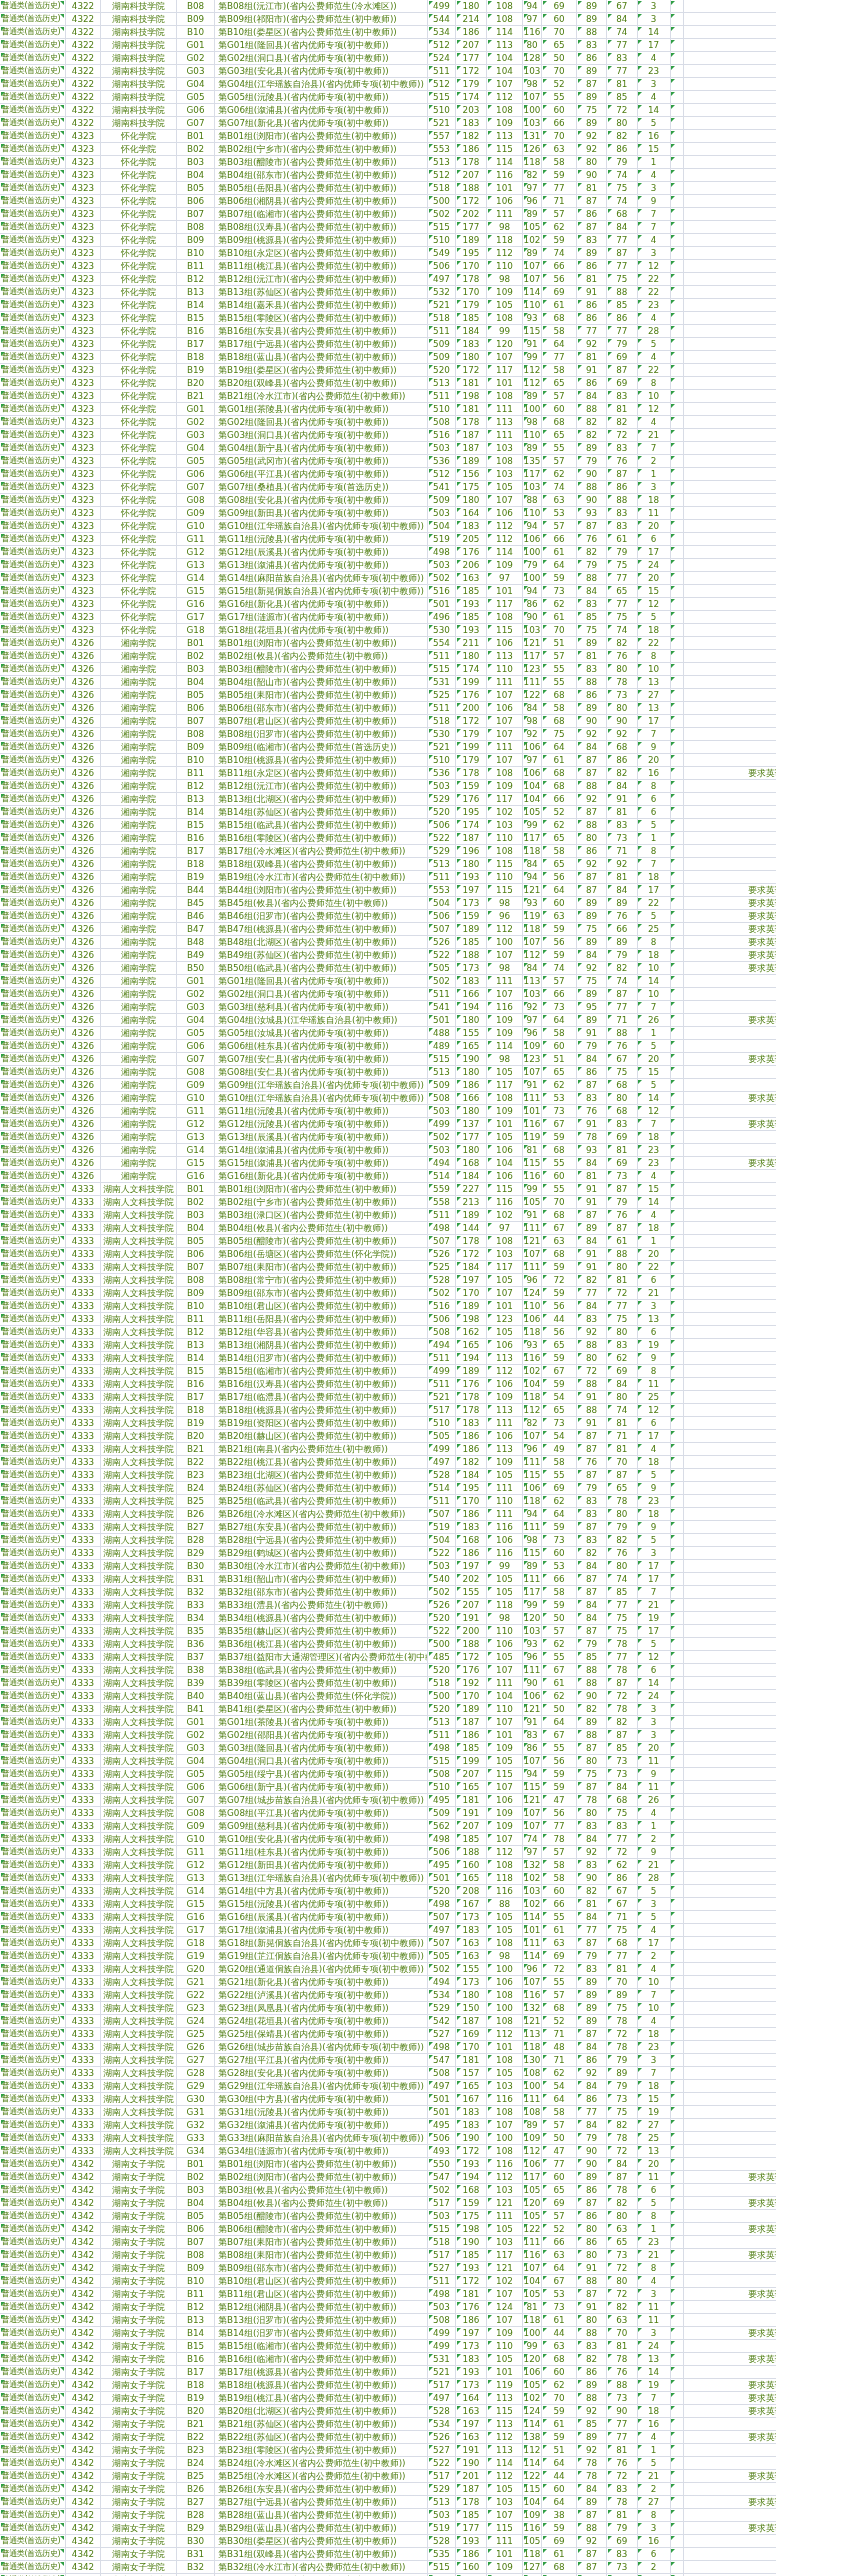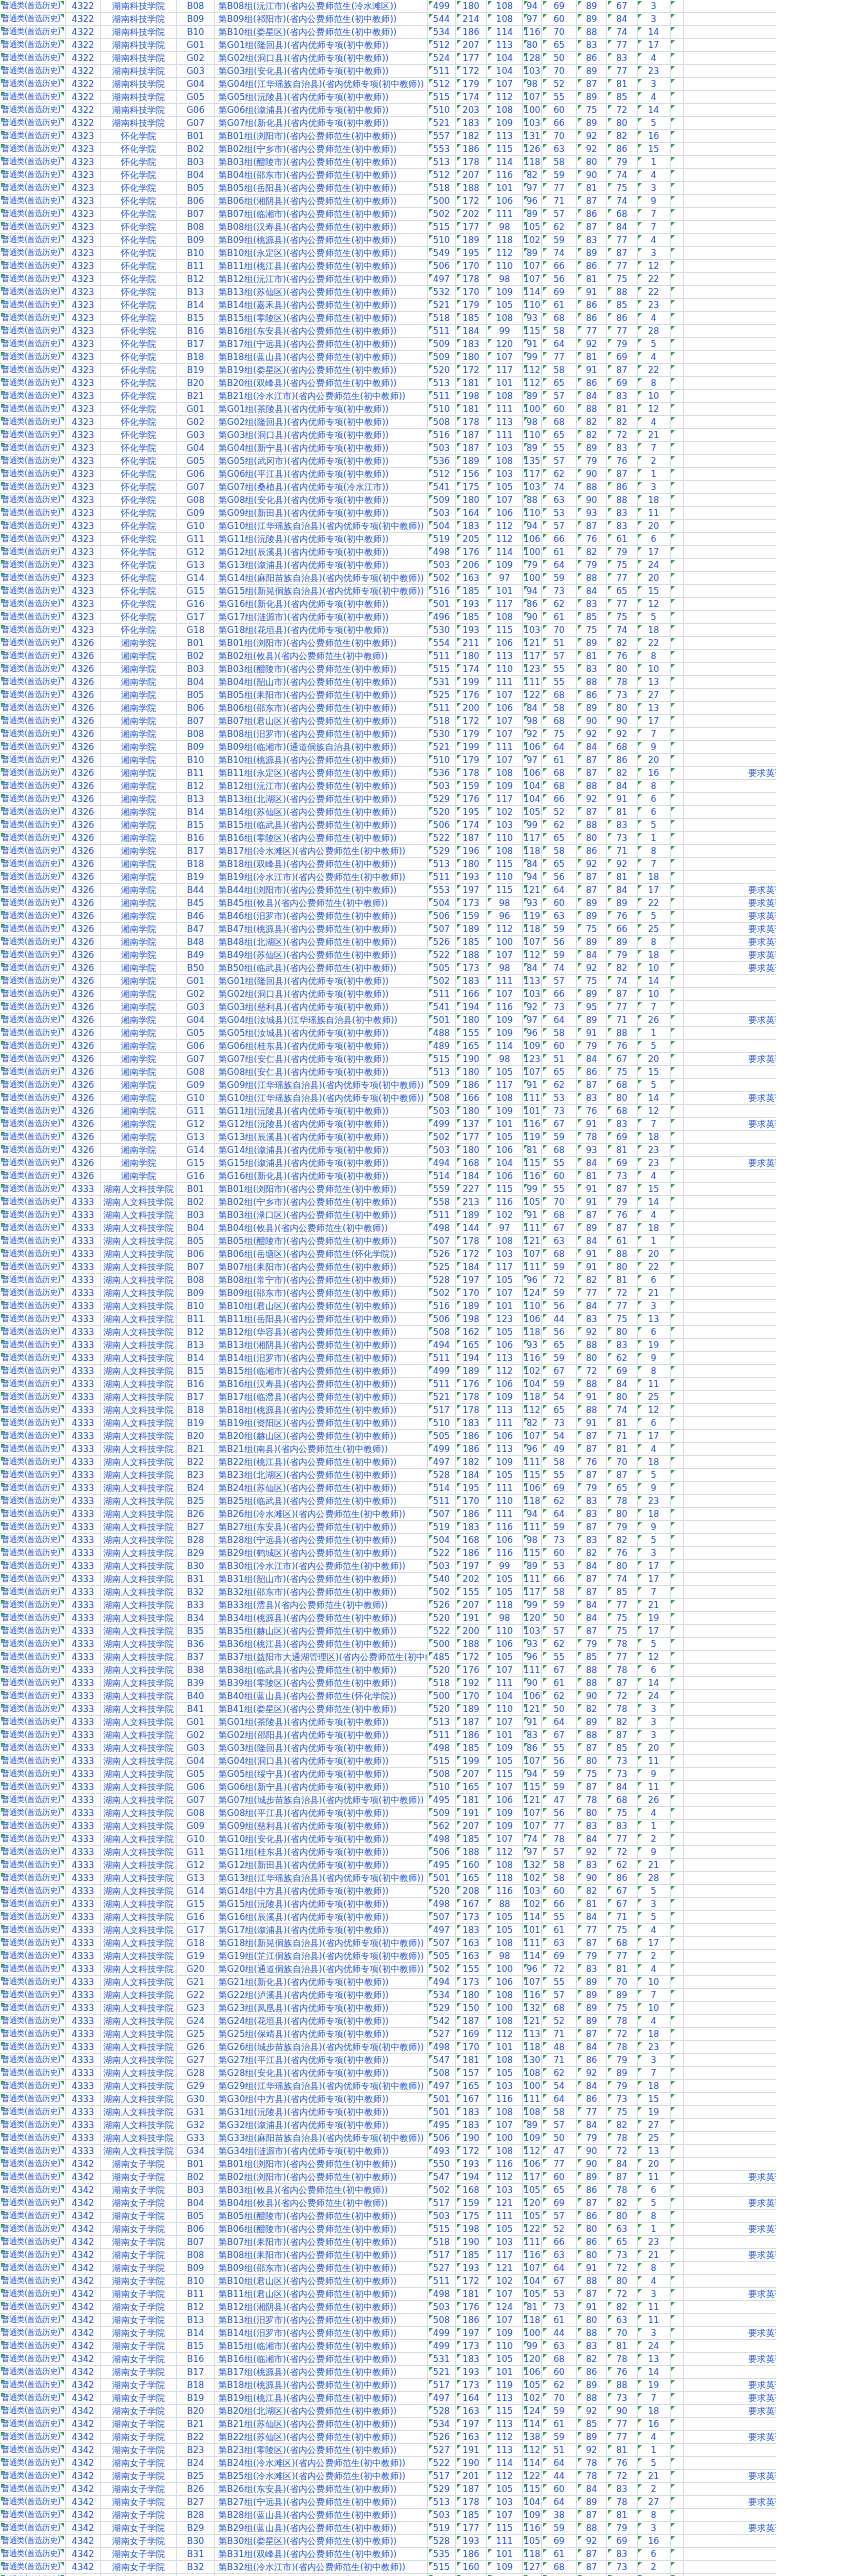--- a/index.html
+++ b/index.html
@@ -3,21 +3,21 @@
 <meta charset="utf-8">
 <style>
   html,body{margin:0;padding:0;background:#ffffff;}
   #sheet{
     position:relative;
     width:776px;
     height:2576px;
     overflow:hidden;
     background:#ffffff;
     font-family:"DejaVu Sans", sans-serif;
-    color:#1d4ed8;
+    color:#4d7c0f;
     cursor:cell;
   }
   .row{
     display:grid;
     grid-template-columns:66px 35px 76px 38px 213px 28px 31px 36px 19px 35px 30px 30.5px 33px 13.7px 182px;
     height:13px;
     box-sizing:border-box;
     border-bottom:0.8px solid #d8dce6;
     background:#ffffff;
   }
@@ -756,21 +756,21 @@
       <div class="cell cn">
         <span class="tri"></span>
       </div>
       <div class="cell cr"></div>
     </div>
     <div class="row">
       <div class="cell ca"><span class="tri"></span><span class="trr"></span>普通类(首选历史)</div>
       <div class="cell cb">4323</div>
       <div class="cell cc">怀化学院</div>
       <div class="cell cd">G07</div>
-      <div class="cell ce">第G07组(桑植县)(省内优师专项(冷水江市))</div>
+      <div class="cell ce">第G07组(桑植县)(省内优师专项(首选历史))</div>
       <div class="cell cn"><span class="tri"></span>541</div>
       <div class="cell cn"><span class="tri"></span>175</div>
       <div class="cell cn"><span class="tri"></span>105</div>
       <div class="cell cn"><span class="tri"></span>103</div>
       <div class="cell cn"><span class="tri"></span>74</div>
       <div class="cell cn"><span class="tri"></span>88</div>
       <div class="cell cn"><span class="tri"></span>86</div>
       <div class="cell cn"><span class="tri"></span>3</div>
       <div class="cell cn">
         <span class="tri"></span>
@@ -1136,21 +1136,21 @@
       <div class="cell cn">
         <span class="tri"></span>
       </div>
       <div class="cell cr"></div>
     </div>
     <div class="row">
       <div class="cell ca"><span class="tri"></span><span class="trr"></span>普通类(首选历史)</div>
       <div class="cell cb">4326</div>
       <div class="cell cc">湘南学院</div>
       <div class="cell cd">B09</div>
-      <div class="cell ce">第B09组(临湘市)(通道侗族自治县(初中教师))</div>
+      <div class="cell ce">第B09组(临湘市)(省内公费师范生(首选历史))</div>
       <div class="cell cn"><span class="tri"></span>521</div>
       <div class="cell cn"><span class="tri"></span>199</div>
       <div class="cell cn"><span class="tri"></span>111</div>
       <div class="cell cn"><span class="tri"></span>106</div>
       <div class="cell cn"><span class="tri"></span>64</div>
       <div class="cell cn"><span class="tri"></span>84</div>
       <div class="cell cn"><span class="tri"></span>68</div>
       <div class="cell cn"><span class="tri"></span>9</div>
       <div class="cell cn">
         <span class="tri"></span>

